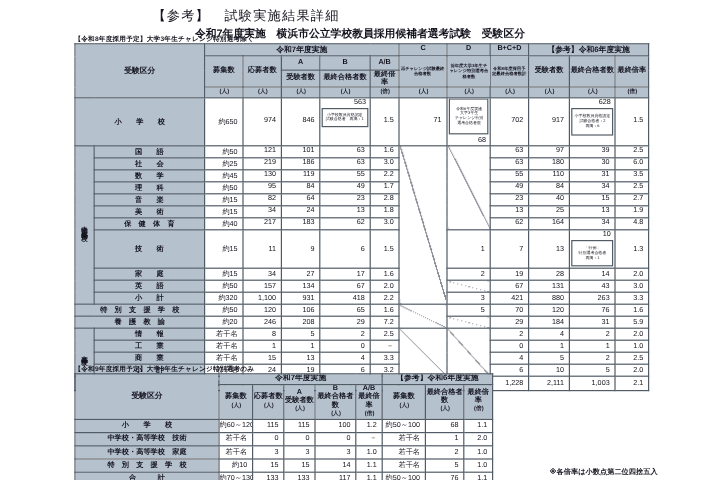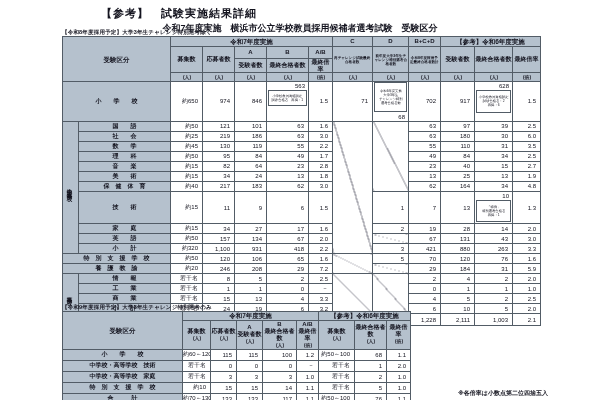--- a/index.html
+++ b/index.html
@@ -2,21 +2,21 @@
 <html><head>
 <meta charset="utf-8">
 <style>
   html,body{margin:0;padding:0;}
   body{
     width:600px;height:400px;position:relative;background:#ffffff;
     font-family:"Liberation Sans","DejaVu Sans",sans-serif;color:#14141f;
     overflow:hidden;
   }
   .abs{position:absolute;}
-  #title{left:101px;top:6px;font-size:11px;font-weight:bold;letter-spacing:1px;}
+  #title{left:127px;top:6px;font-size:11px;font-weight:normal;letter-spacing:1px;}
   #subtitle{left:0;top:22px;width:600px;text-align:center;font-size:9px;font-weight:bold;}
   .caption{font-size:5.5px;font-weight:bold;letter-spacing:0.2px;}
   #cap1{left:62px;top:29px;}
   #cap2{left:62px;top:304px;}
   #footnote{right:52px;top:389px;font-size:6px;font-weight:bold;}
 
   table{border-collapse:collapse;table-layout:fixed;}
   #t1{left:62px;top:36px;width:478px;border:1.5px solid #2f3640;}
   #t2{left:62px;top:311px;width:348px;border:1.5px solid #2f3640;}
   th,td{border:0.8px solid #525c66;padding:0;overflow:hidden;}

